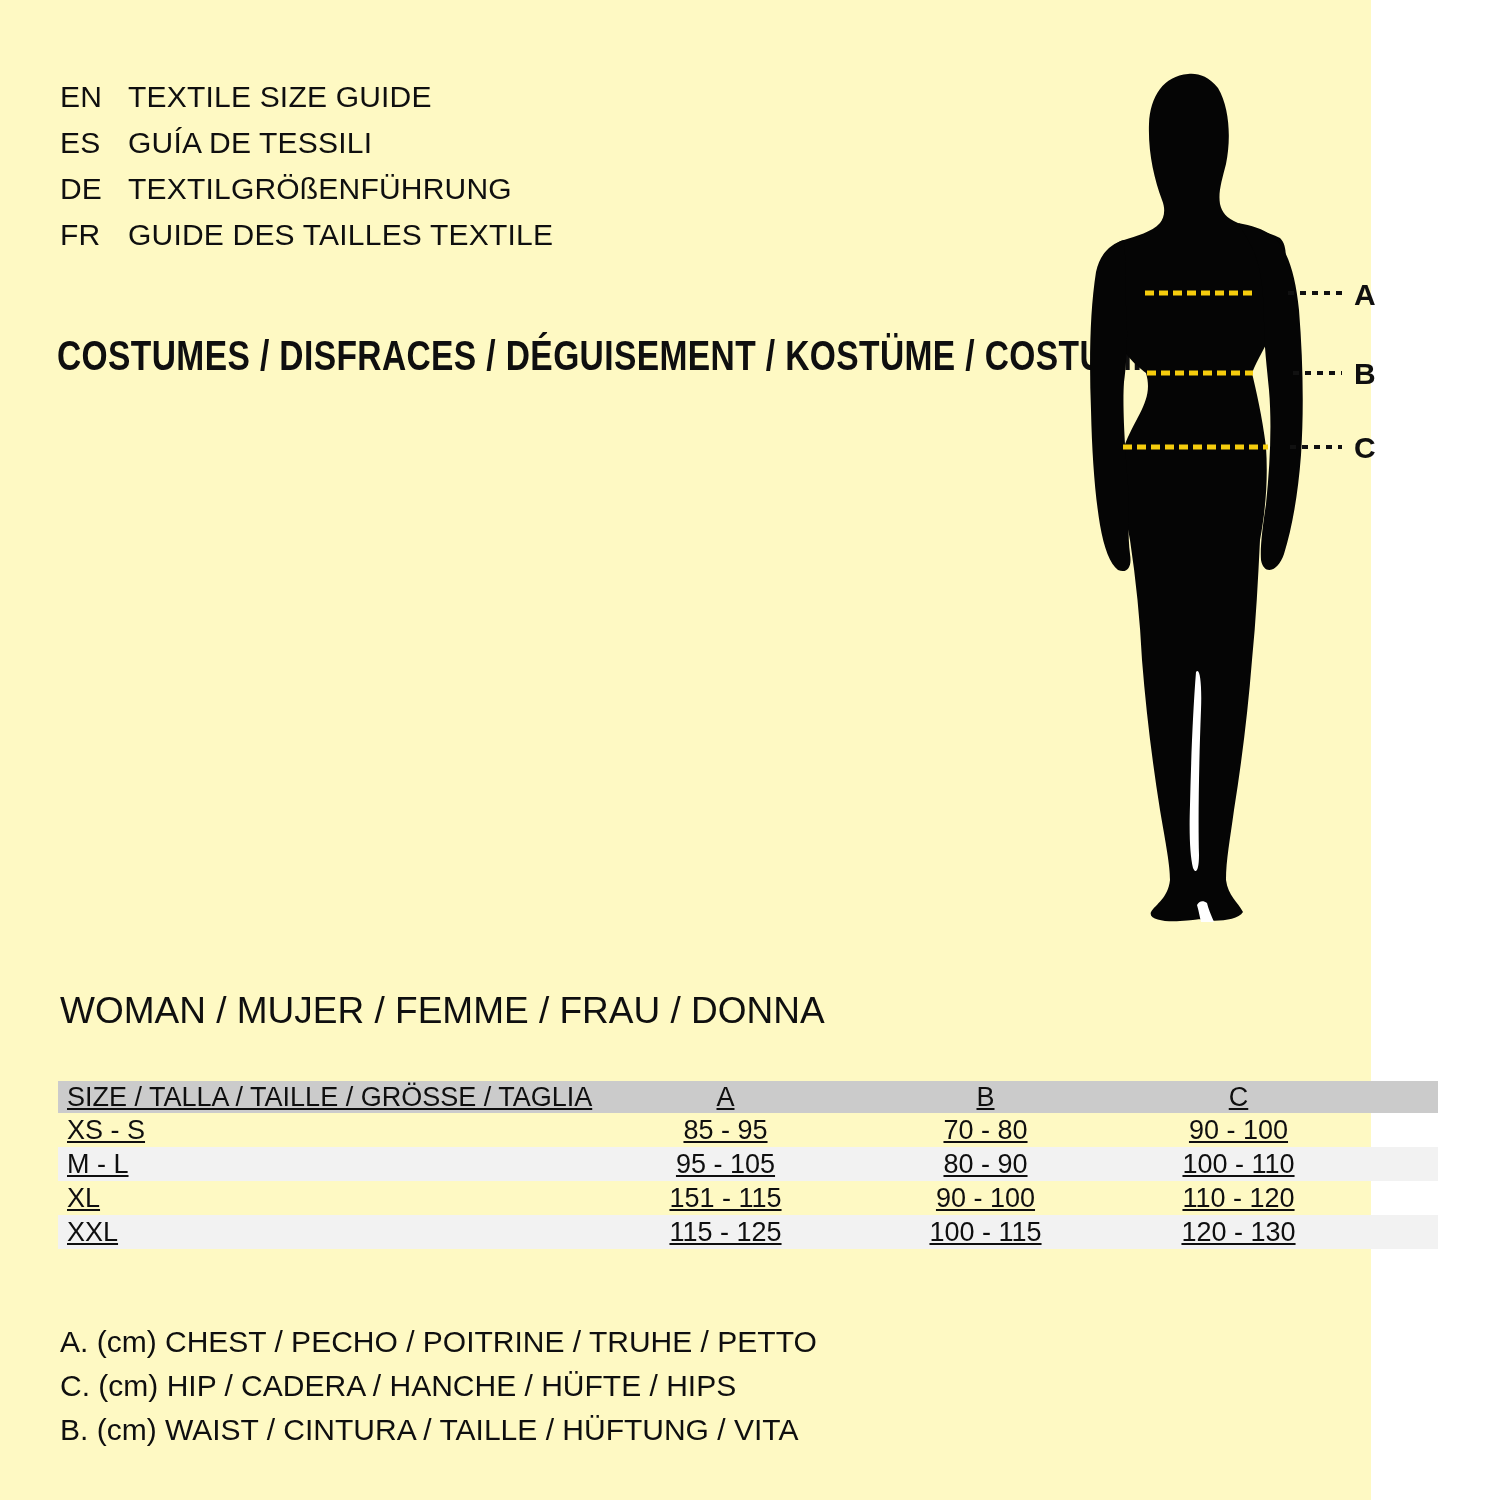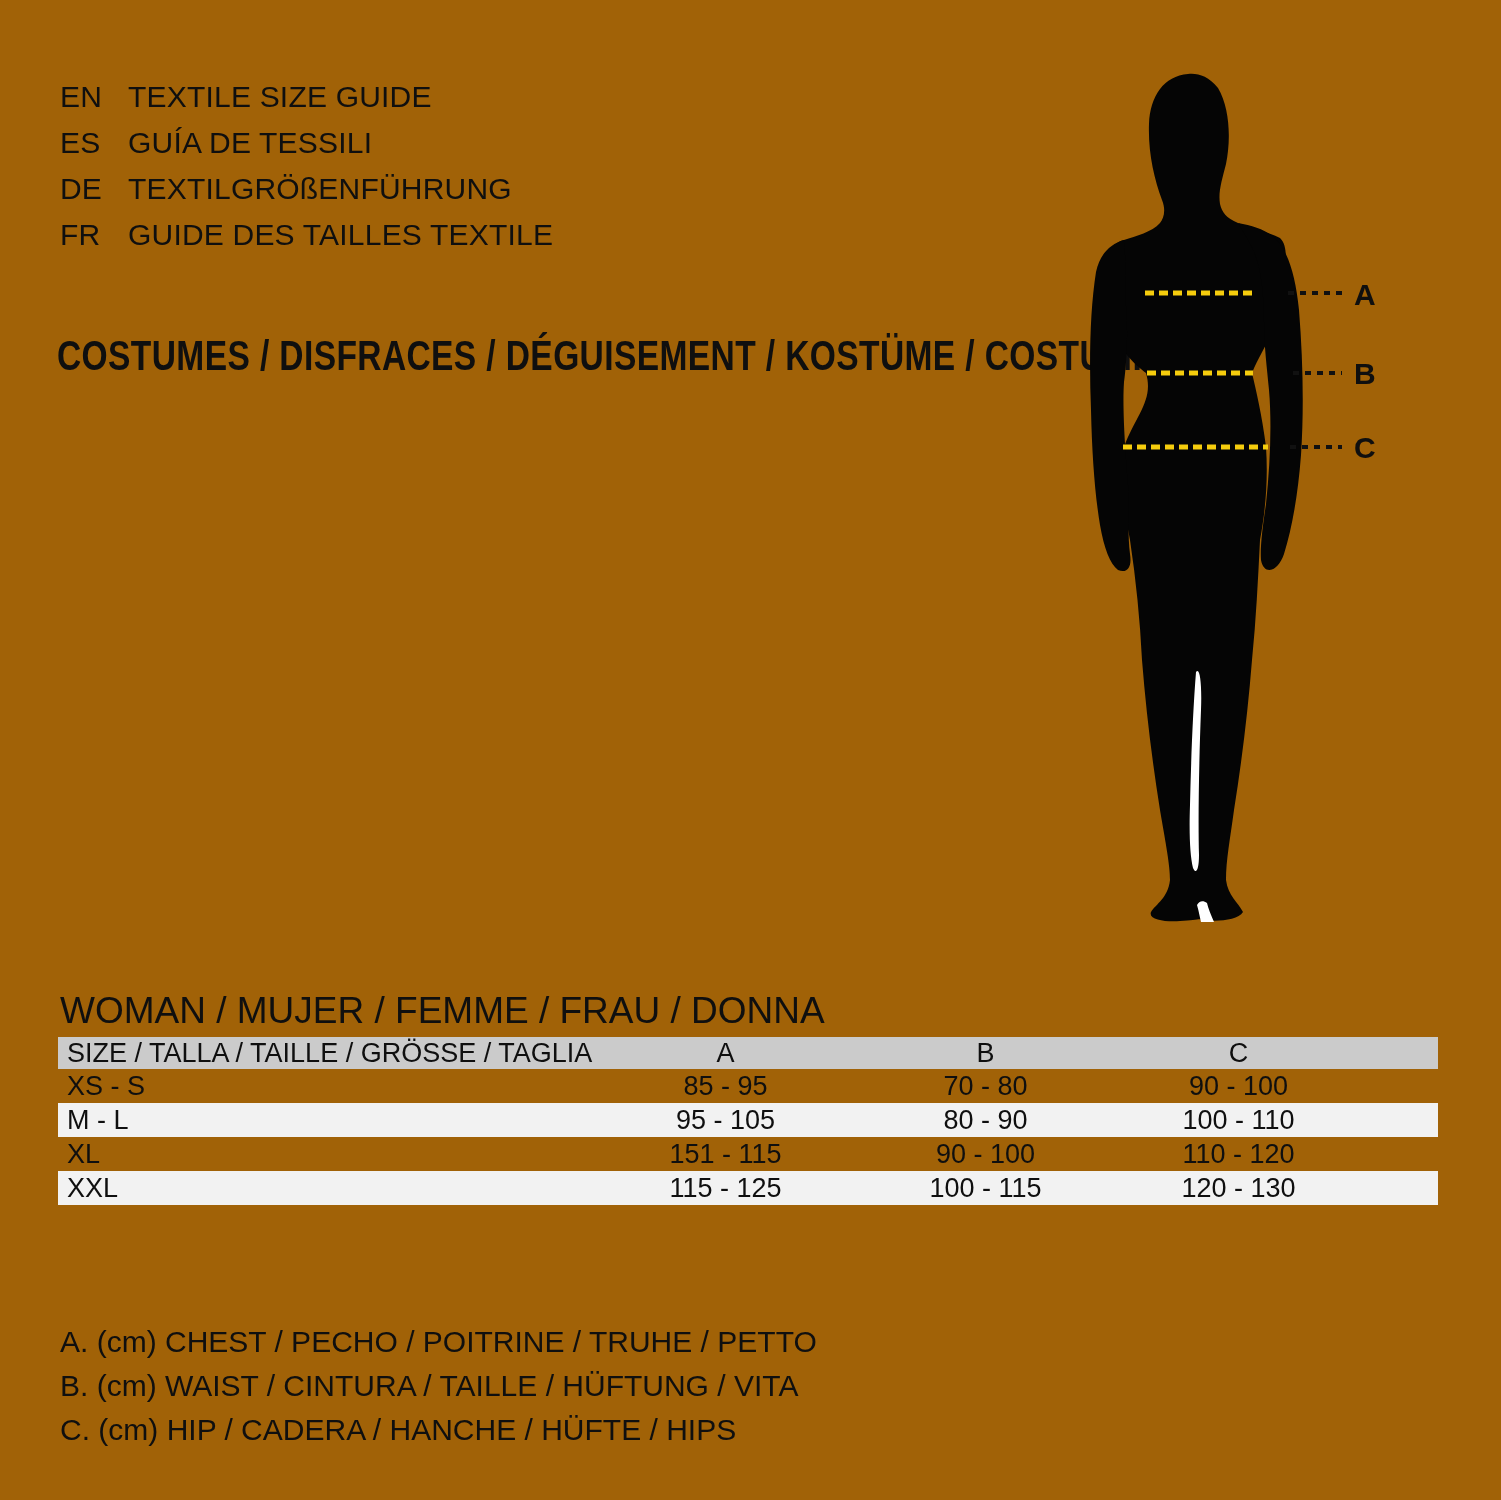--- a/index.html
+++ b/index.html
@@ -7,23 +7,23 @@
     padding: 0;
     background: #ffffff;
     width: 1501px;
     height: 1500px;
     overflow: hidden;
     font-family: "Liberation Sans", sans-serif;
     color: #0f0f0f;
   }
   #canvas {
     position: relative;
-    width: 1501px;
+    width: 1371px;
     height: 1500px;
-    background: #a16207;
+    background: #fef9c3;
   }
 
   
   .lang-block {
     position: absolute;
     left: 60px;
     top: 74px;
   }
   .lang-row {
     display: flex;
@@ -88,22 +88,23 @@
     top: 996px;
     font-size: 37px;
     line-height: 30px;
     white-space: nowrap;
   }
 
   
   .size-table-wrap {
     position: absolute;
     left: 58px;
-    top: 1037px;
+    top: 1081px;
     width: 1380px;
+    text-decoration: underline;
   }
   table.size-table {
     border-collapse: collapse;
     table-layout: fixed;
     width: 1380px;
     font-size: 27px;
   }
   table.size-table th, table.size-table td {
     padding: 0;
     font-weight: normal;
@@ -293,17 +294,17 @@
           <td class="col-val">115 - 125</td>
           <td class="col-val">100 - 115</td>
           <td class="col-val col-c-cell">120 - 130</td>
         </tr>
       </tbody>
     </table>
   </div>
 
   <div class="legend-block">
     <div class="legend-line">A. (cm) CHEST / PECHO / POITRINE / TRUHE / PETTO</div>
+    <div class="legend-line">C. (cm) HIP / CADERA / HANCHE / HÜFTE / HIPS</div>
     <div class="legend-line">B. (cm) WAIST / CINTURA / TAILLE / HÜFTUNG / VITA</div>
-    <div class="legend-line">C. (cm) HIP / CADERA / HANCHE / HÜFTE / HIPS</div>
   </div>
 
 </div>
 
 </body></html>

